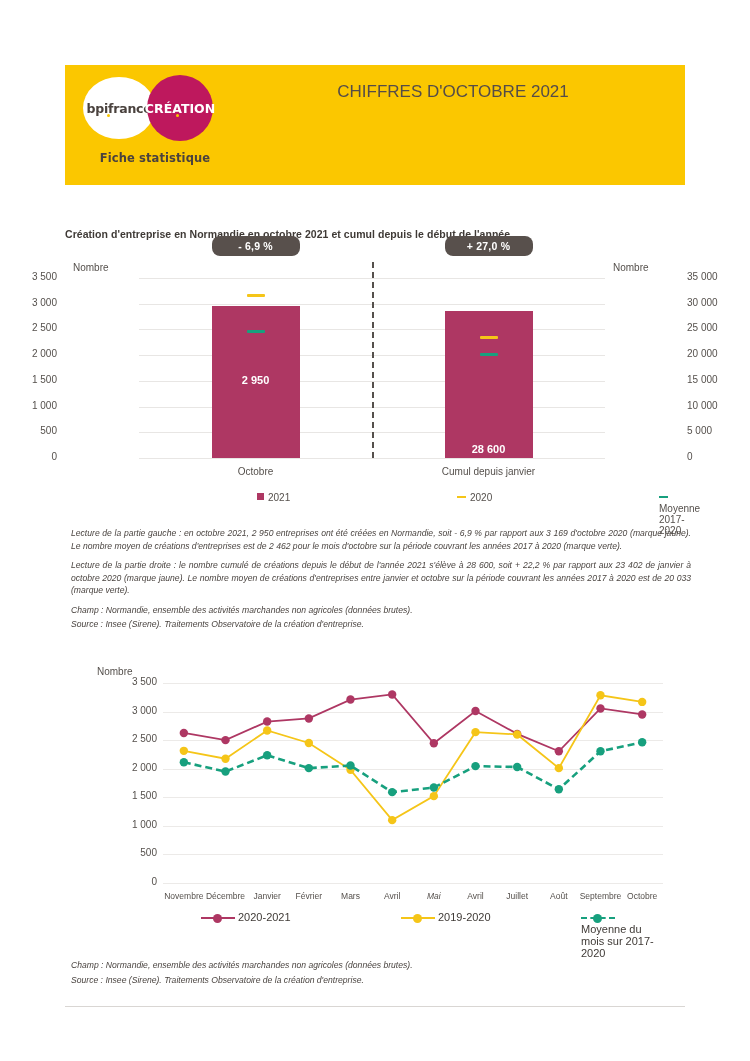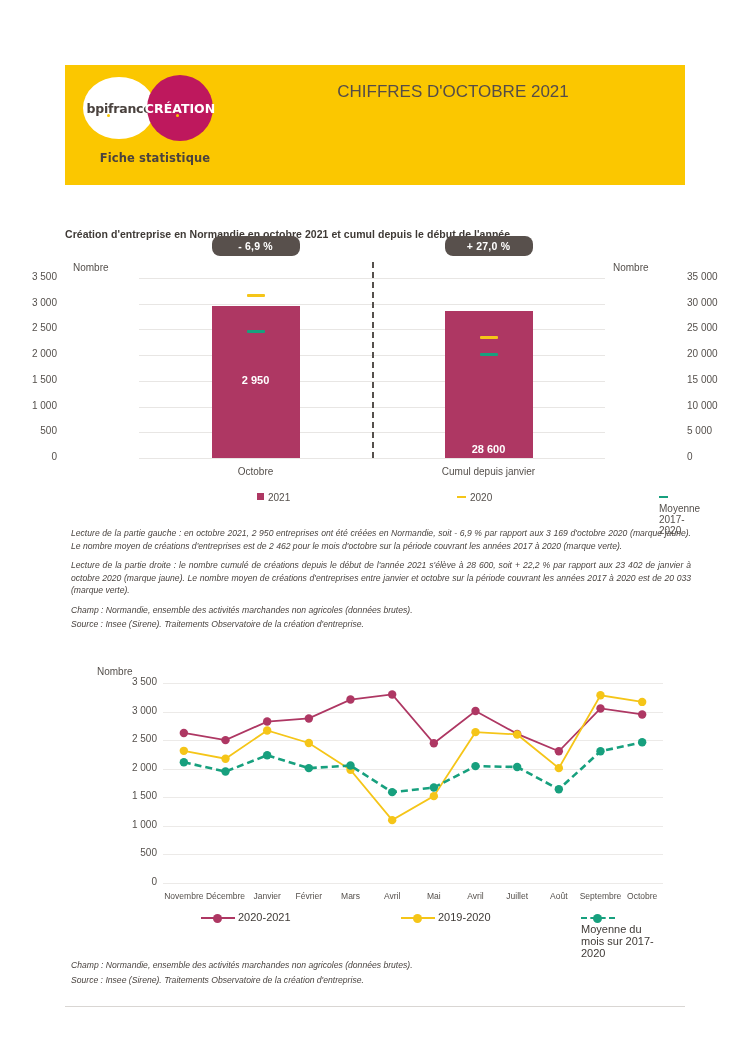--- a/index.html
+++ b/index.html
@@ -241,21 +241,21 @@
           <circle cx="395.8333333333333" cy="106.28571428571428" r="4.2" fill="#17A07E"></circle>
           <circle cx="437.5" cy="68.28571428571428" r="4.2" fill="#17A07E"></circle>
           <circle cx="479.16666666666663" cy="59.31428571428572" r="4.2" fill="#17A07E"></circle>
         </svg>
         <div class="xlab2" style="left: -13.1667px; top: 208px; width: 68px;">Novembre</div>
         <div class="xlab2" style="left: 28.5px; top: 208px; width: 68px;">Décembre</div>
         <div class="xlab2" style="left: 70.1667px; top: 208px; width: 68px;">Janvier</div>
         <div class="xlab2" style="left: 111.833px; top: 208px; width: 68px;">Février</div>
         <div class="xlab2" style="left: 153.5px; top: 208px; width: 68px;">Mars</div>
         <div class="xlab2" style="left: 195.167px; top: 208px; width: 68px;">Avril</div>
-        <div class="xlab2" style="left: 236.833px; top: 208px; width: 68px;">Mai</div>
+        <div class="xlab2" style="left: 236.833px; top: 208px; width: 68px; font-style: italic;">Mai</div>
         <div class="xlab2" style="left: 278.5px; top: 208px; width: 68px;">Avril</div>
         <div class="xlab2" style="left: 320.167px; top: 208px; width: 68px;">Juillet</div>
         <div class="xlab2" style="left: 361.833px; top: 208px; width: 68px;">Août</div>
         <div class="xlab2" style="left: 403.5px; top: 208px; width: 68px;">Septembre</div>
         <div class="xlab2" style="left: 445.167px; top: 208px; width: 68px;">Octobre</div>
         <div class="legend2" style="left: 38px; top: 228px;"><span class="lg2line"><i style="background: rgb(174, 55, 99);"></i><b style="background: rgb(174, 55, 99);"></b></span><span>2020-2021</span></div>
         <div class="legend2" style="left: 238px; top: 228px;"><span class="lg2line"><i style="background: rgb(245, 197, 24);"></i><b style="background: rgb(245, 197, 24);"></b></span><span>2019-2020</span></div>
         <div class="legend2" style="left: 418px; top: 228px;"><span class="lg2line"><i style="background: transparent; border-top: 2.5px dashed rgb(23, 160, 126); height: 0px;"></i><b style="background: rgb(23, 160, 126);"></b></span><span>Moyenne du mois sur 2017-2020</span></div>
       </div>
   </div>

